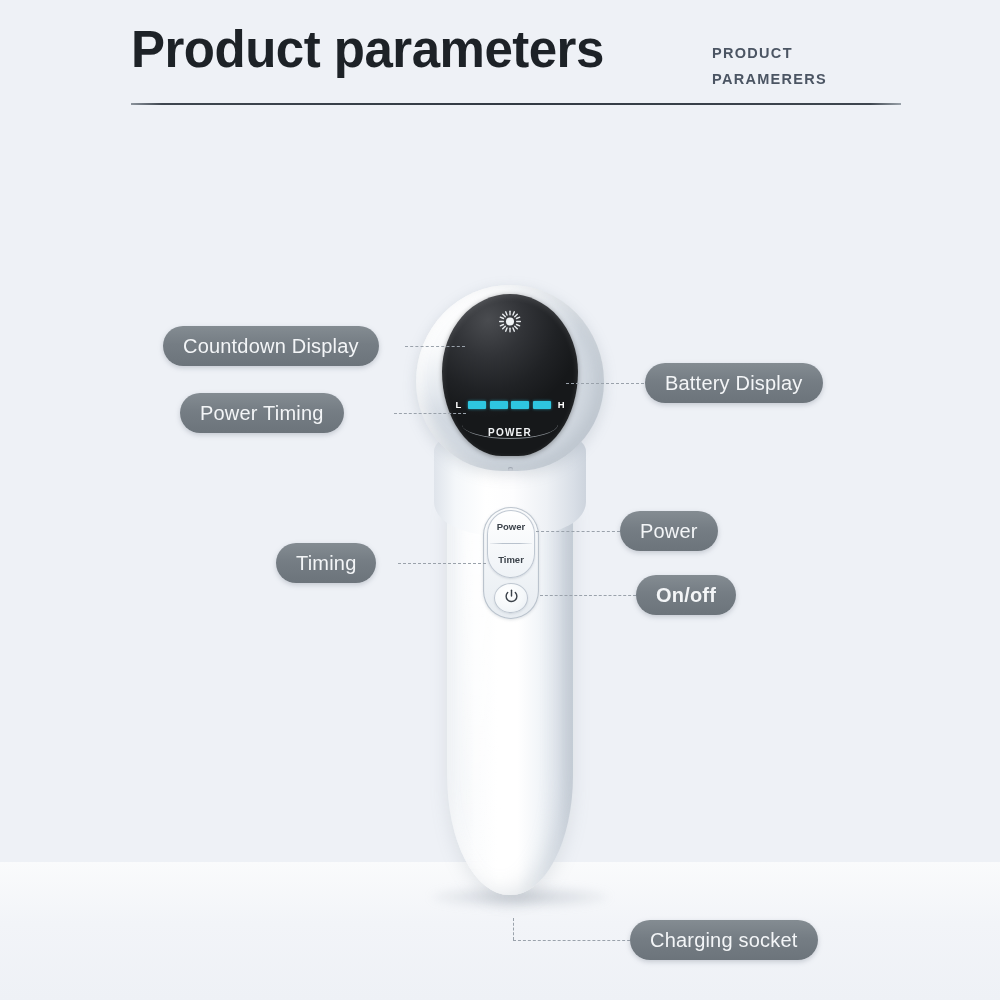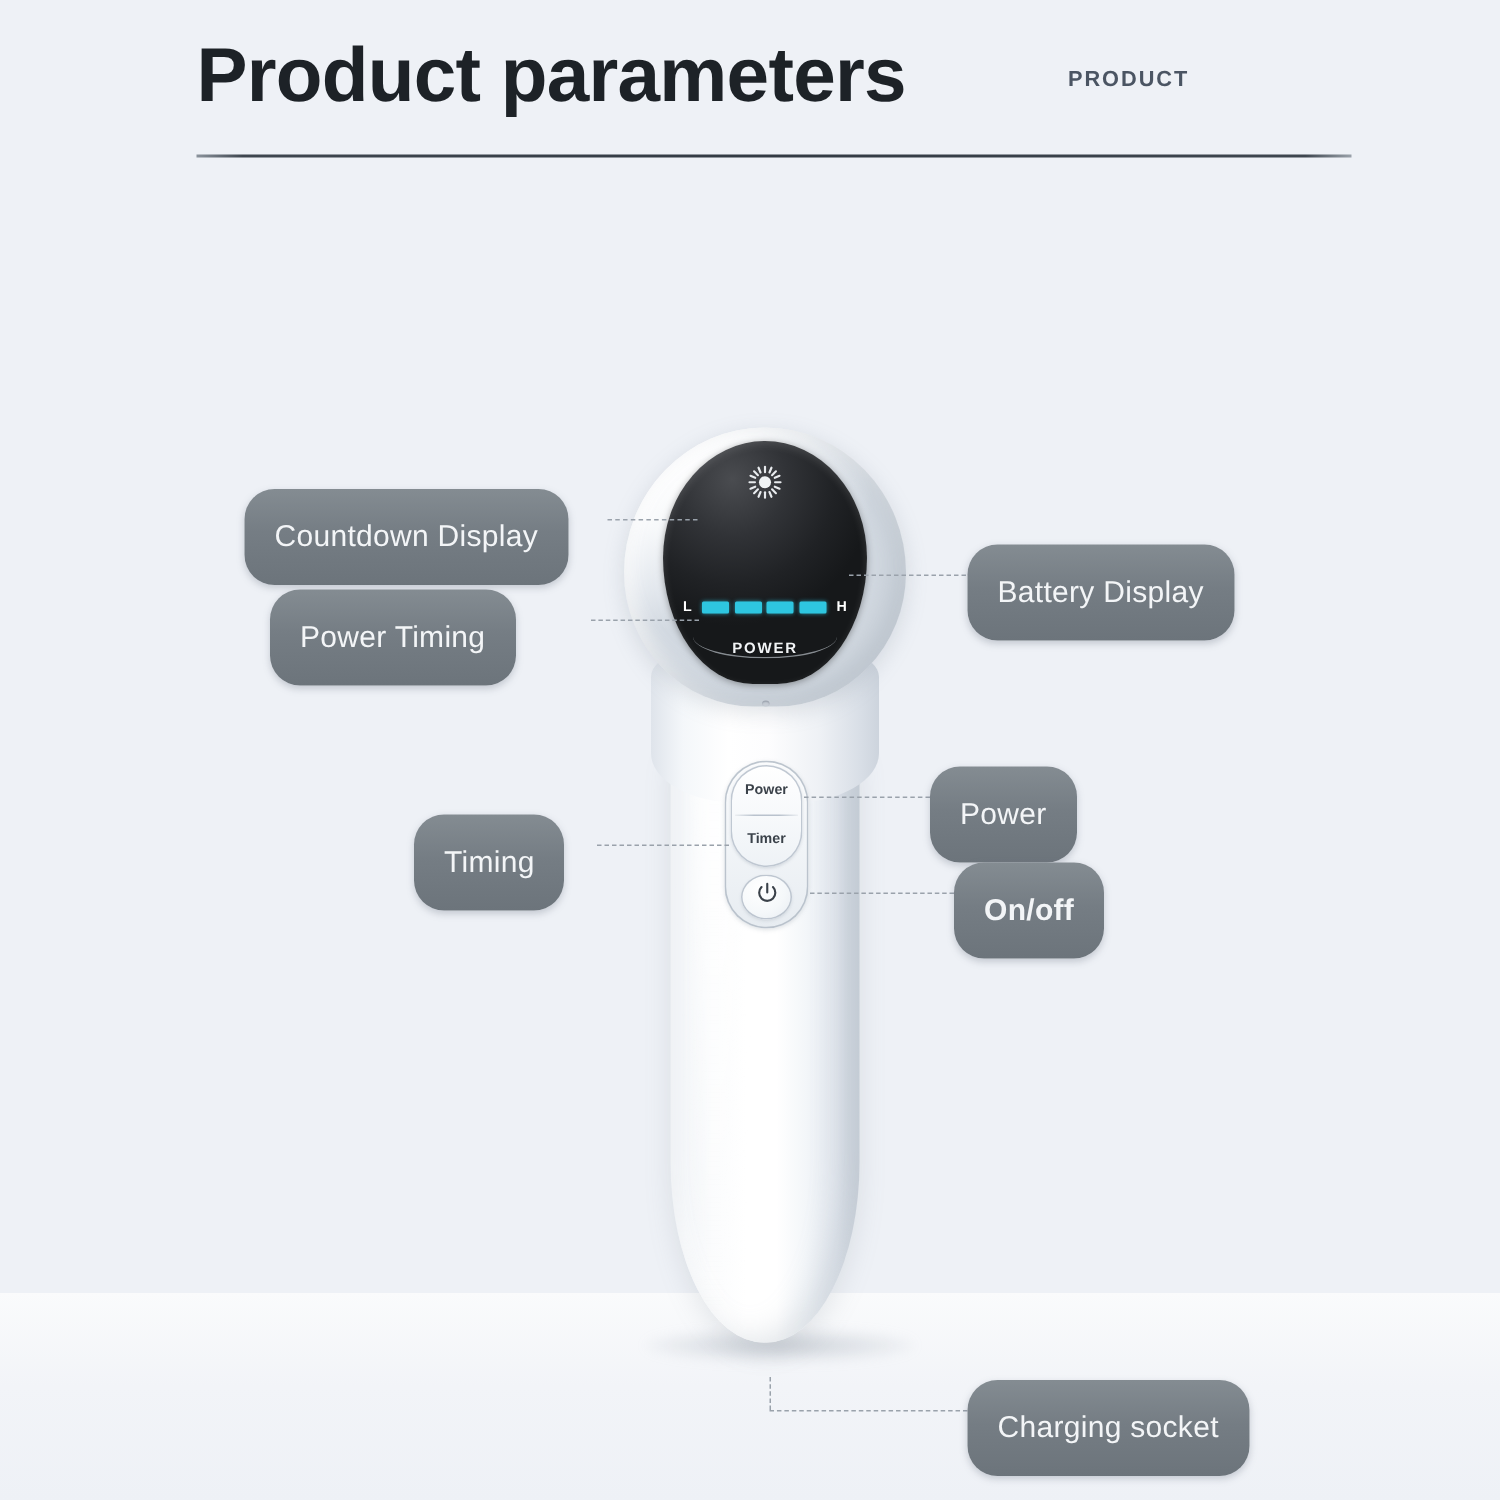--- a/index.html
+++ b/index.html
@@ -339,21 +339,21 @@
     justify-content: center;
   }
 
   
   .callout {
     position: absolute;
     display: flex;
     align-items: center;
     justify-content: center;
     height: 40px;
-    padding: 12px 20px;
+    padding: 0 20px;
     border-radius: 20px;
     background: linear-gradient(to bottom, #848c92 0%, #757d84 45%, #6c747b 100%);
     color: #f3f5f7;
     font-size: 20px;
     font-weight: 400;
     letter-spacing: 0.2px;
     white-space: nowrap;
     box-shadow: 0 2px 5px rgba(120,130,143,0.35);
   }
 
@@ -369,20 +369,21 @@
     width: 0;
   }
 </style>
 </head>
 <body>
 
 <div id="header">
   <div id="page-title">Product parameters</div>
   <div id="header-sub">
     <div>PRODUCT</div>
+    <div>PARAMERERS</div>
   </div>
   <div id="title-rule"></div>
 </div>
 
 <div id="surface"></div>
 <div id="ground-shadow"></div>
 
 <div id="device">
 
   <div class="dev-handle"></div>
@@ -476,15 +477,15 @@
 </div>
 
 <div class="callout" style="left:276px; top:543px;">
   <span>Timing</span>
 </div>
 
 <div class="callout" style="left:636px; top:575px;font-weight:bold;">
   <span>On/off</span>
 </div>
 
-<div class="callout" style="left:645px; top:920px;text-align:center;">
+<div class="callout" style="left:630px; top:920px;text-align:center;">
   <span>Charging socket</span>
 </div>
 
 </body></html>

